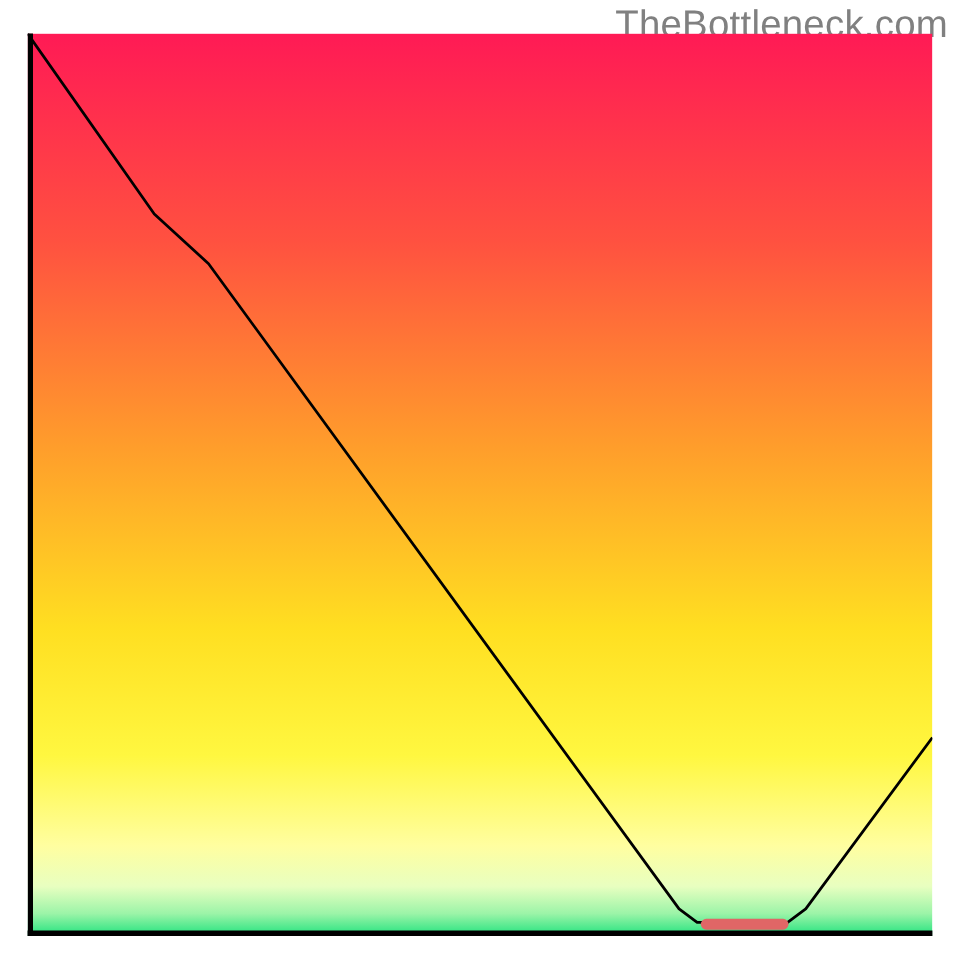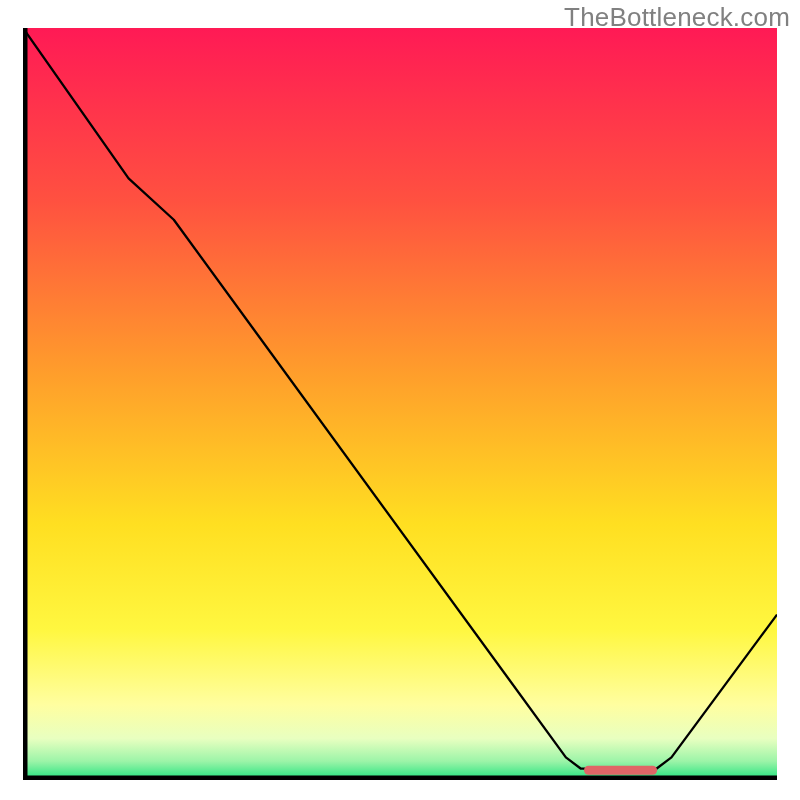--- a/index.html
+++ b/index.html
@@ -14,21 +14,21 @@
   .frame {
     position: relative;
     width: 800px;
     height: 800px;
   }
   .watermark {
     position: absolute;
     top: 2px;
     right: 10px;
     color: #808080;
-    font-size: 26px;
+    font-size: 32px;
     font-weight: 500;
     letter-spacing: 0.2px;
     user-select: none;
     text-align: right;
   }
   .plot {
     position: absolute;
     left: 23px;
     top: 28px;
     width: 754px;

